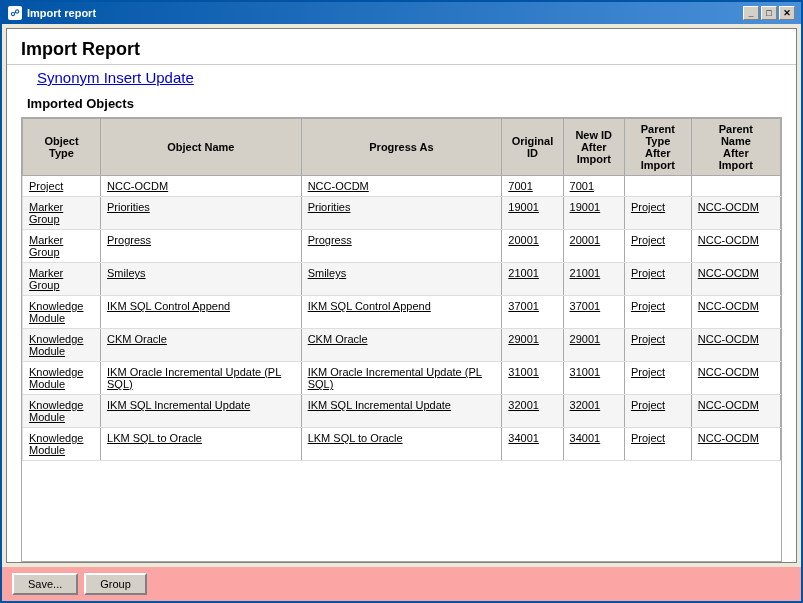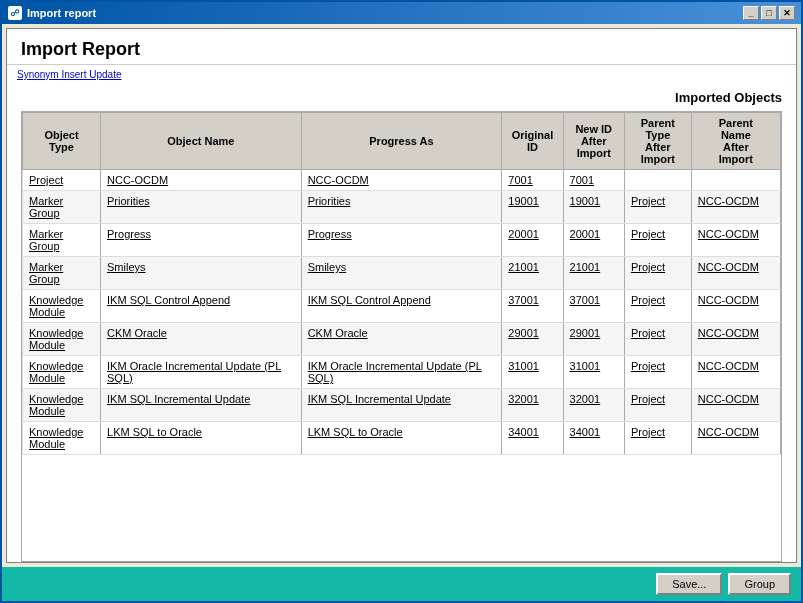--- a/index.html
+++ b/index.html
@@ -78,30 +78,29 @@
     .report-title {
       font-size: 18px;
       font-weight: bold;
       padding: 10px 14px 4px 14px;
       color: #000;
       border-bottom: 1px solid #ccc;
     }
     .subtitle-link {
       color: #0000cc;
       text-decoration: underline;
-      font-size: 10px;
-      padding: 4px 10px;
+      font-size: 15px;
+      padding: 4px 30px;
       cursor: pointer;
     }
     .section-title {
       font-size: 13px;
       font-weight: bold;
       padding: 6px 14px 6px 20px;
       color: #000;
-      text-align: right;
     }
     .table-container {
       flex: 1;
       overflow-y: auto;
       overflow-x: hidden;
       margin: 0 14px;
       border: 1px solid #aaa;
     }
     table {
       width: 100%;
@@ -128,24 +127,24 @@
     }
     tbody td {
       border: 1px solid #ddd;
       border-right: 1px solid #aaa;
       padding: 4px 6px;
       vertical-align: top;
       color: #000;
     }
     .footer {
       display: flex;
-      justify-content: flex-end;
+      justify-content: flex-start;
       padding: 6px 10px;
       gap: 6px;
-      background: #14b8a6;
+      background: #fca5a5;
       flex-shrink: 0;
     }
     .footer-btn {
       background: #d4d0c8;
       border: 2px solid;
       border-top-color: #fff;
       border-left-color: #fff;
       border-bottom-color: #808080;
       border-right-color: #808080;
       padding: 3px 14px;

